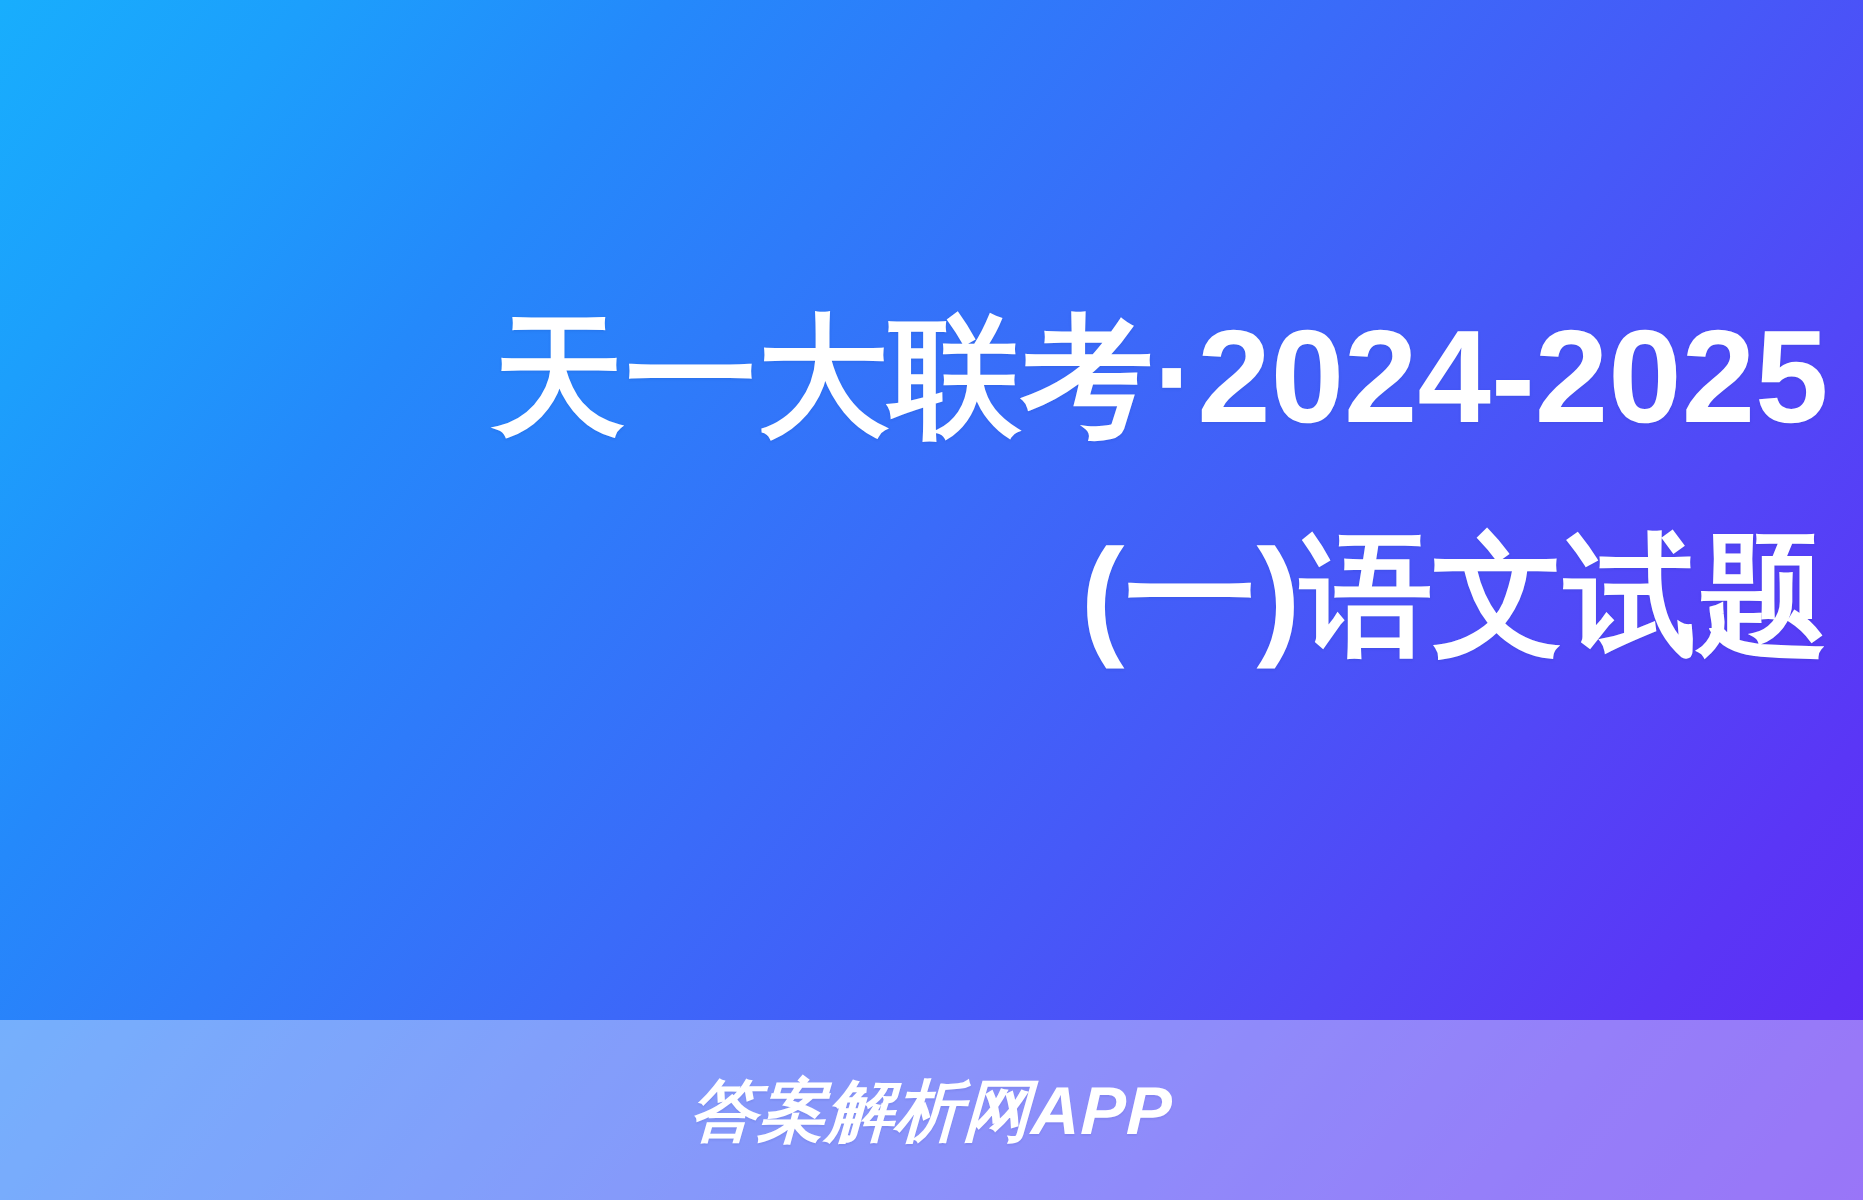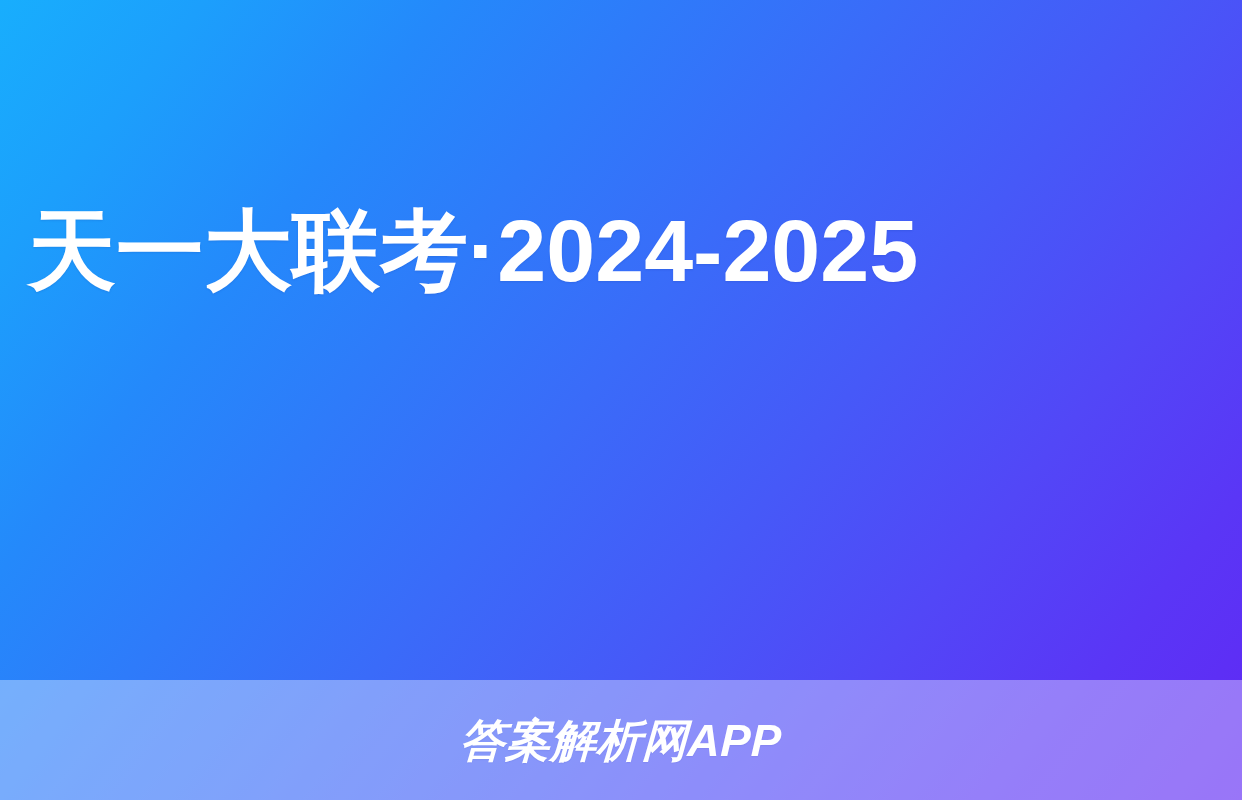--- a/index.html
+++ b/index.html
@@ -33,22 +33,22 @@
         #5A36F6 87%,
         #6028F4 100%);
   }
 
   
   #title-block {
     position: absolute;
     left: 0;
     right: 16px;
     top: 178px;
-    text-align: left;
-    padding: 0 28px;
+    text-align: right;
+    padding: 0 7px;
     box-sizing: border-box;
   }
 
   .title-line {
     display: block;
     color: #ffffff;
     font-weight: 700;
     font-size: 88px;
     line-height: 146px;
     letter-spacing: 0px;
@@ -81,19 +81,20 @@
     text-shadow: 0 1px 1px rgba(60, 70, 180, 0.10);
   }
 </style>
 </head>
 <body>
 
 <div id="poster">
 
   <div id="title-block">
     <span class="title-line">天一大联考·2024-2025</span>
+    <span class="title-line">(一)语文试题</span>
   </div>
 
   <div id="watermark-band">
     <span id="watermark-text">答案解析网APP</span>
   </div>
 
 </div>
 
 </body></html>

